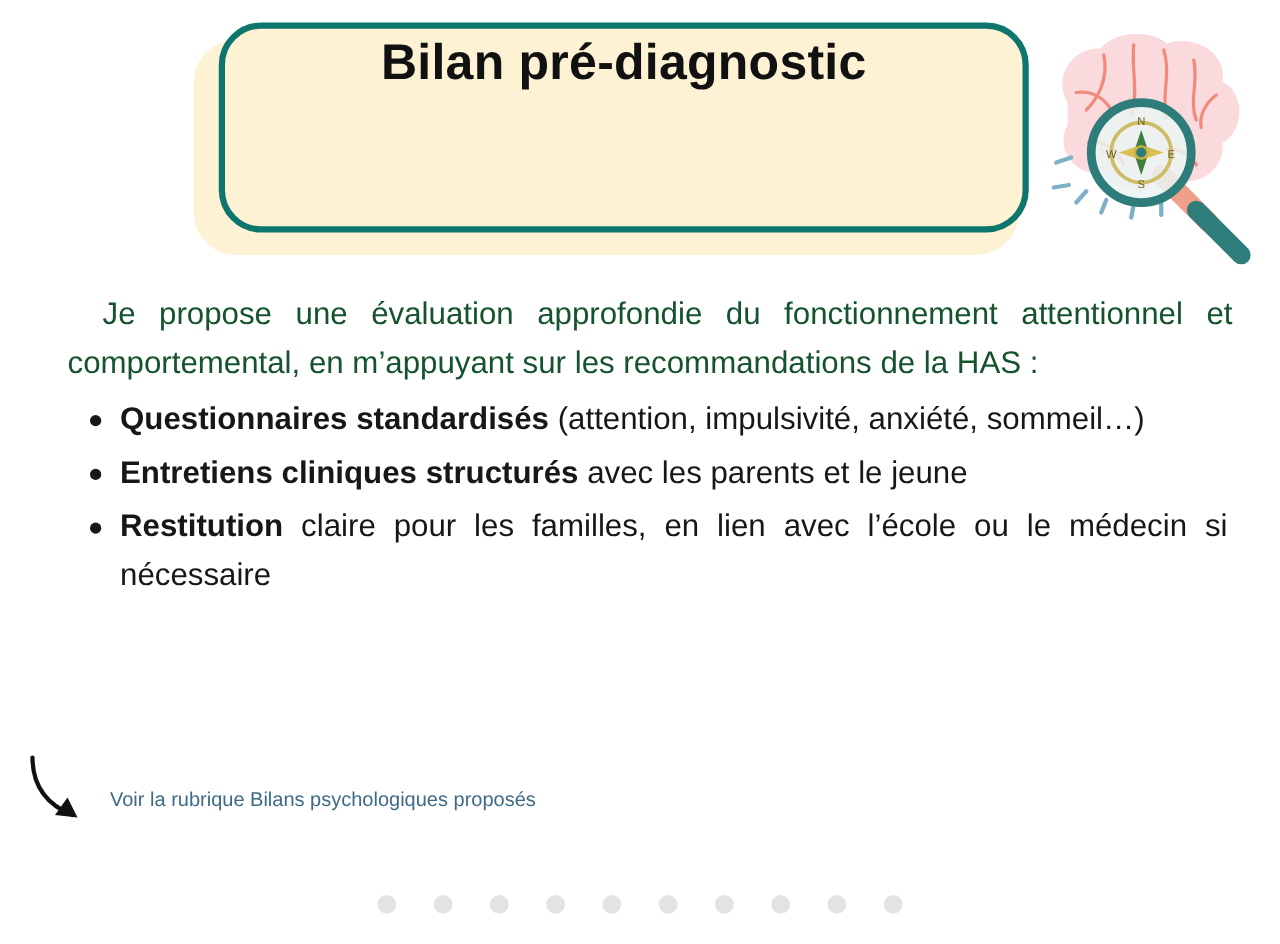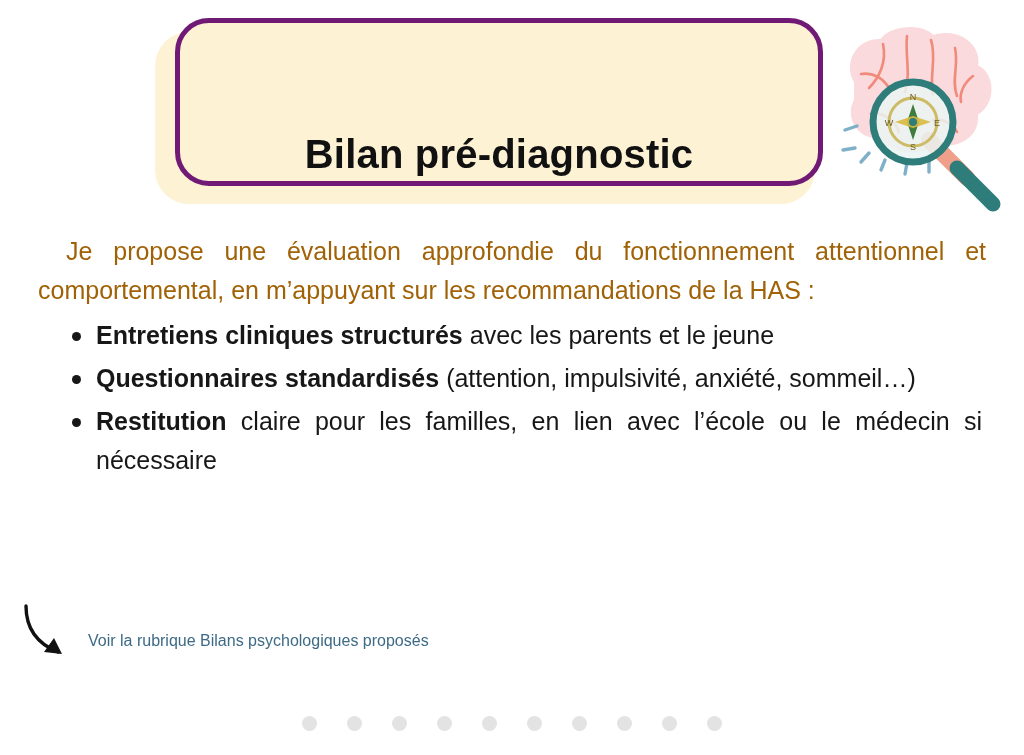--- a/index.html
+++ b/index.html
@@ -33,25 +33,25 @@
     background: #fdf2d4;
     border-radius: 34px;
   }
   .banner-card {
     position: absolute;
     left: 20px;
     top: 0px;
     width: 648px;
     height: 168px;
     background: #fdf2d4;
-    border: 5px solid #701a75;
+    border: 5px solid #0f766e;
     border-radius: 34px;
     box-sizing: border-box;
     display: flex;
-    align-items: flex-end;
+    align-items: flex-start;
     justify-content: center;
   }
   .banner-title {
     font-size: 40px;
     font-weight: bold;
     line-height: 1.35;
     text-align: center;
     color: #111111;
     letter-spacing: 0.2px;
   }
@@ -71,22 +71,22 @@
     left: 38px;
     top: 232px;
     width: 948px;
   }
   .intro {
     font-size: 25px;
     line-height: 1.55;
     text-align: justify;
     text-justify: inter-word;
     text-indent: 28px;
-    margin: 0 0 6px 0;
-    color: #a16207;
+    margin: 0 0 6px 16px;
+    color: #14532d;
   }
   ul.bullets {
     margin: 4px 0 0 0;
     padding-left: 58px;
     list-style: none;
   }
   ul.bullets li {
     position: relative;
     font-size: 25px;
     line-height: 1.56;
@@ -203,22 +203,22 @@
         <text x="112" y="104" font-size="9" text-anchor="middle" fill="#6b5d1f" font-family="Liberation Sans, sans-serif">E</text>
         <text x="64" y="104" font-size="9" text-anchor="middle" fill="#6b5d1f" font-family="Liberation Sans, sans-serif">W</text>
       </g>
     </g>
   </svg>
 </div>
 
 <div class="content">
   <p class="intro">Je propose une évaluation approfondie du  fonctionnement attentionnel et comportemental, en m’appuyant sur les recommandations de la HAS :</p>
   <ul class="bullets">
+    <li><span class="b">Questionnaires standardisés</span><span> (attention, impulsivité, anxiété, sommeil…)</span></li>
     <li><span class="b">Entretiens cliniques structurés</span><span> avec les parents et le jeune</span></li>
-    <li><span class="b">Questionnaires standardisés</span><span> (attention, impulsivité, anxiété, sommeil…)</span></li>
     <li><span class="b">Restitution</span><span> claire pour les familles, en lien avec l’école ou le médecin si nécessaire</span></li>
   </ul>
 </div>
 
 <div class="link-row">
   <svg class="arrow-svg" width="70" height="70" viewBox="0 0 70 70" xmlns="http://www.w3.org/2000/svg">
     <path d="M6 6 C6 30, 18 44, 38 52" stroke="#111111" stroke-width="3.4" fill="none" stroke-linecap="round"></path>
     <path d="M42 54 L24 52 L34 38 Z" fill="#111111"></path>
   </svg>
   <a class="link-text" href="#">Voir la rubrique Bilans psychologiques proposés</a>

